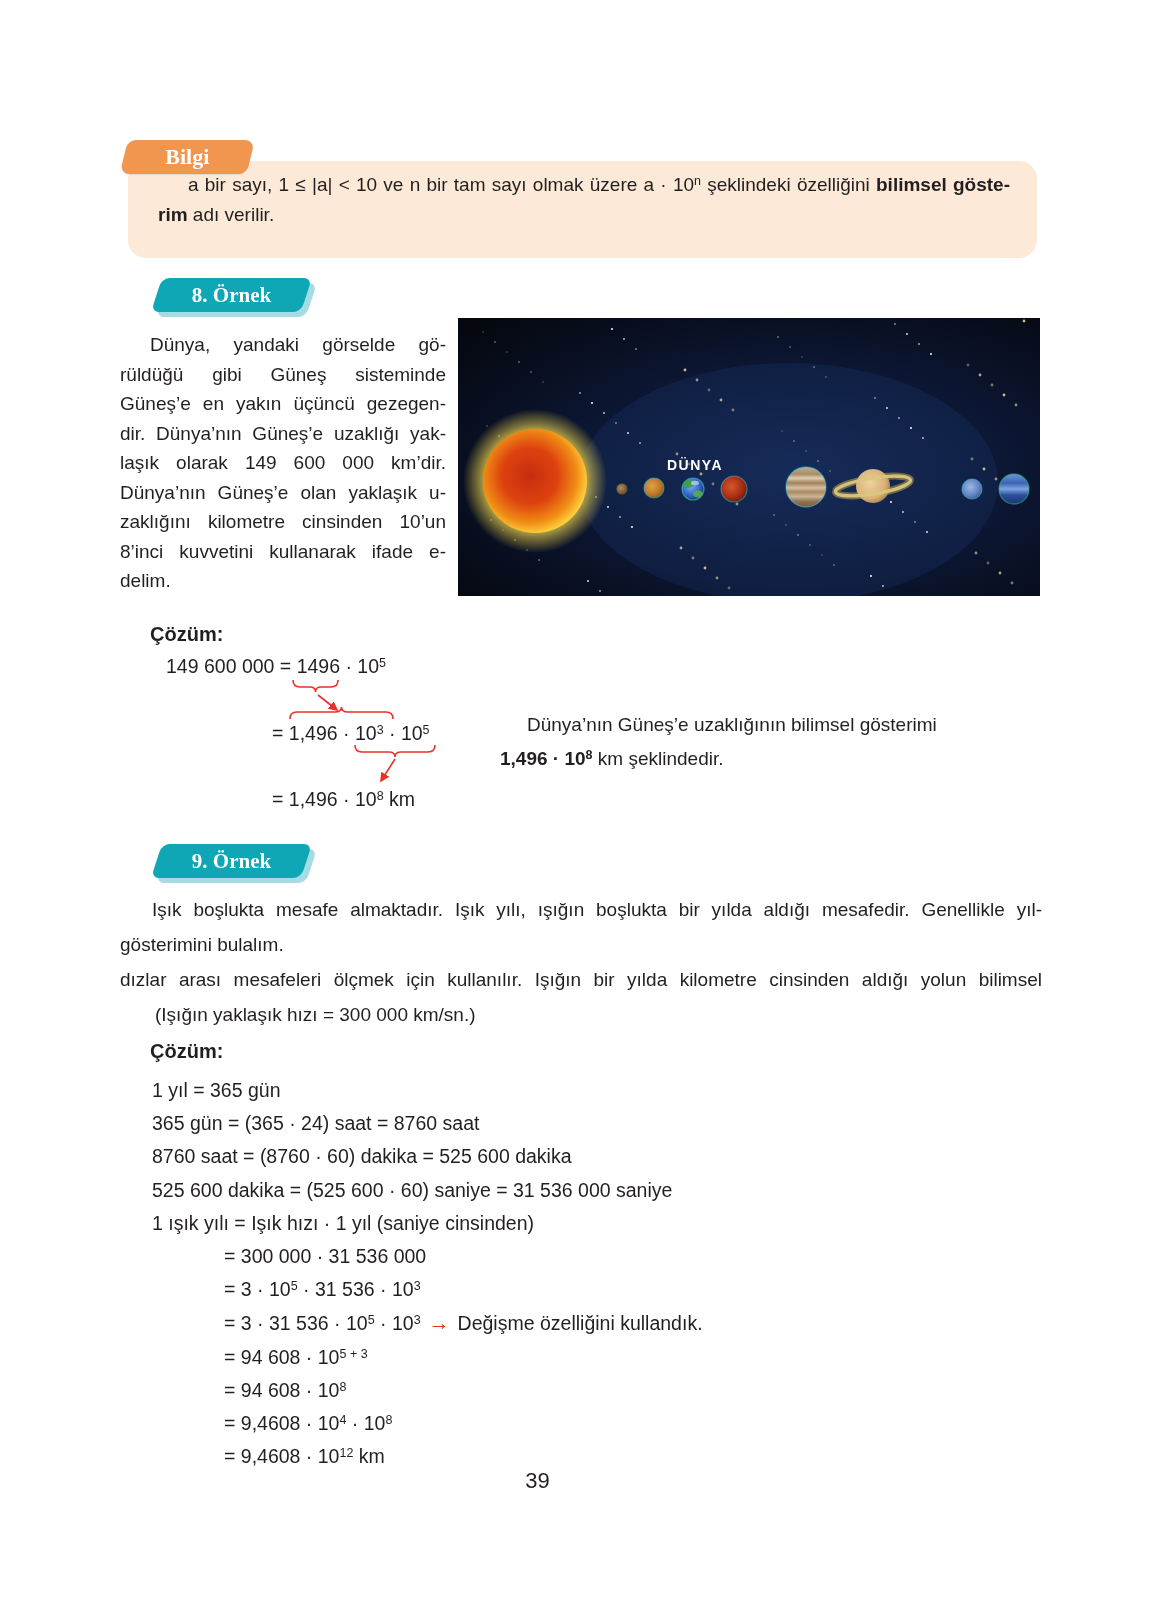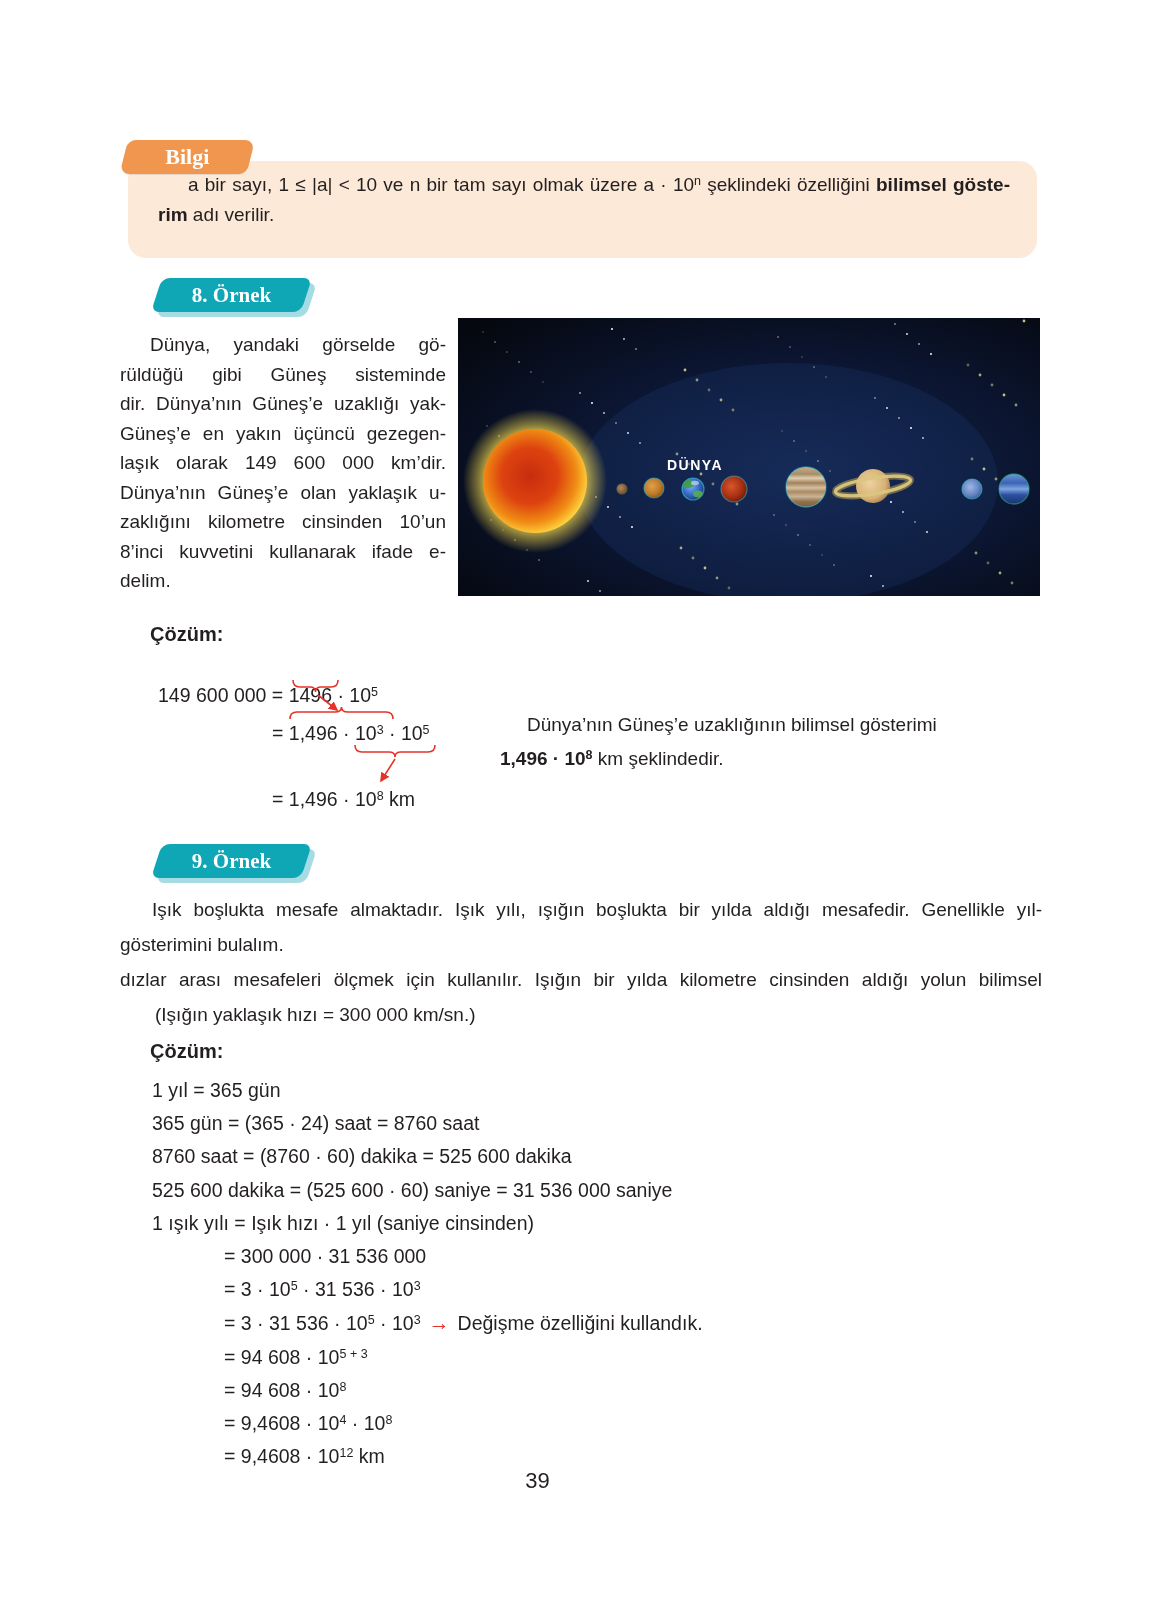--- a/index.html
+++ b/index.html
@@ -63,22 +63,22 @@
   </div>
 
   <div class="abs ornek-shadow" style="left:167px;top:283px;"></div>
   <div class="abs ornek-tab" style="left:162px;top:278px;">
     <span>8. Örnek</span>
   </div>
 
   <div class="abs col-left">
     <div class="pline jlast indent1">Dünya, yandaki görselde gö-</div>
     <div class="pline jlast">rüldüğü gibi Güneş sisteminde</div>
+    <div class="pline jlast">Güneş’e en yakın üçüncü gezegen-</div>
     <div class="pline jlast">dir. Dünya’nın Güneş’e uzaklığı yak-</div>
-    <div class="pline jlast">Güneş’e en yakın üçüncü gezegen-</div>
     <div class="pline jlast">laşık olarak 149 600 000 km’dir.</div>
     <div class="pline jlast">Dünya’nın Güneş’e olan yaklaşık u-</div>
     <div class="pline jlast">zaklığını kilometre cinsinden 10’un</div>
     <div class="pline jlast">8’inci kuvvetini kullanarak ifade e-</div>
     <div class="pline">delim.</div>
   </div>
 
   <div class="abs space">
     <svg width="582" height="278" viewBox="0 0 582 278">
       <defs>
@@ -275,21 +275,21 @@
       </g>
 
       <circle cx="514" cy="171" r="10" fill="url(#uraG)" stroke="#3fd4e0" stroke-opacity="0.5" stroke-width="1.2"></circle>
       <circle cx="556" cy="171" r="15" fill="url(#nepG)" stroke="#2fae8e" stroke-opacity="0.6" stroke-width="1.3"></circle>
 
       <text x="237" y="152" text-anchor="middle" fill="#ffffff" font-family="Liberation Sans, sans-serif" font-size="14" font-weight="bold" letter-spacing="1.5">DÜNYA</text>
     </svg>
   </div>
 
   <div class="abs cozum" style="left:150px;top:623px;">Çözüm:</div>
-  <div class="abs math" style="left:158px;top:655px;margin-top:29px;"><span>149 600 000 = 1496 · 10</span><sup>5</sup></div>
+  <div class="abs math" style="left:166px;top:655px;"><span>149 600 000 = 1496 · 10</span><sup>5</sup></div>
   <div class="abs math" style="left:272px;top:722px;"><span>= 1,496 · 10</span><sup>3</sup><span> · 10</span><sup>5</sup></div>
   <div class="abs math" style="left:272px;top:788px;"><span>= 1,496 · 10</span><sup>8</sup><span> km</span></div>
 
   <svg class="abs" style="left:280px;top:672px;" width="200" height="125" viewBox="0 0 200 125">
     <defs>
       <marker id="arrowHead" markerWidth="8" markerHeight="8" refX="5" refY="3" orient="auto">
         <path d="M0,0 L6,3 L0,6 Z" fill="#e5332a"></path>
       </marker>
     </defs>
     <g stroke="#e5332a" stroke-width="1.6" fill="none">

